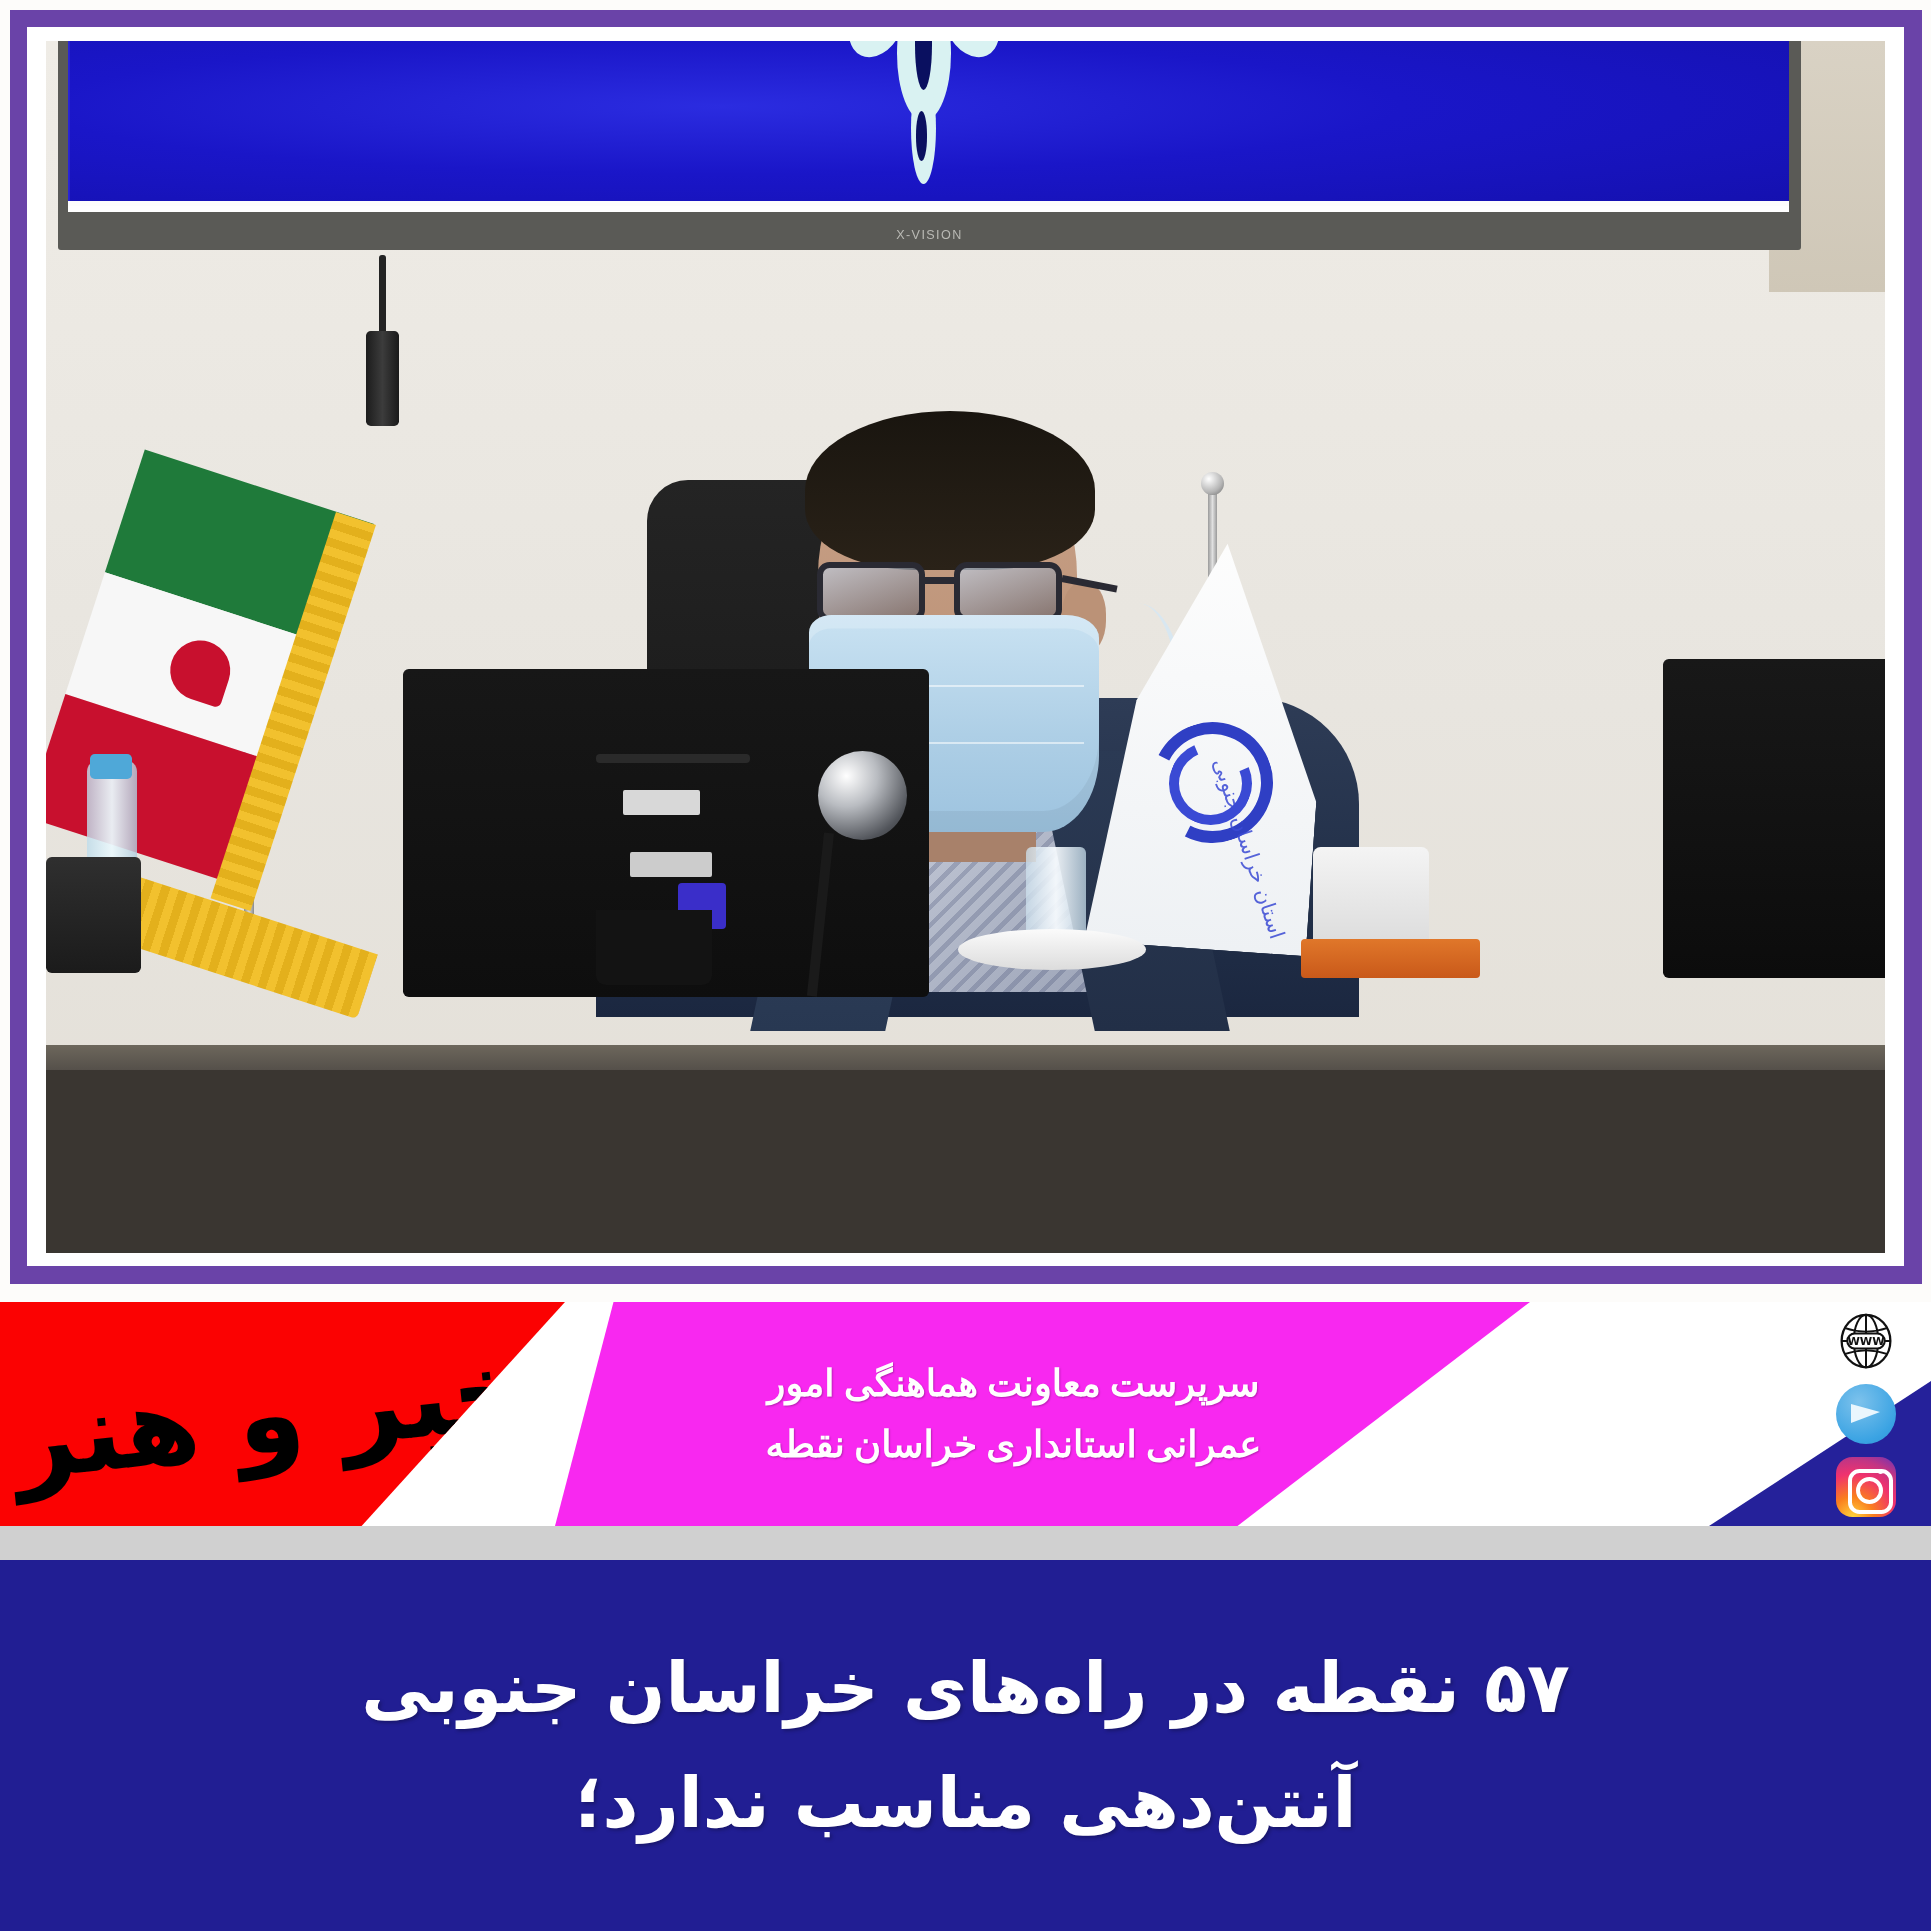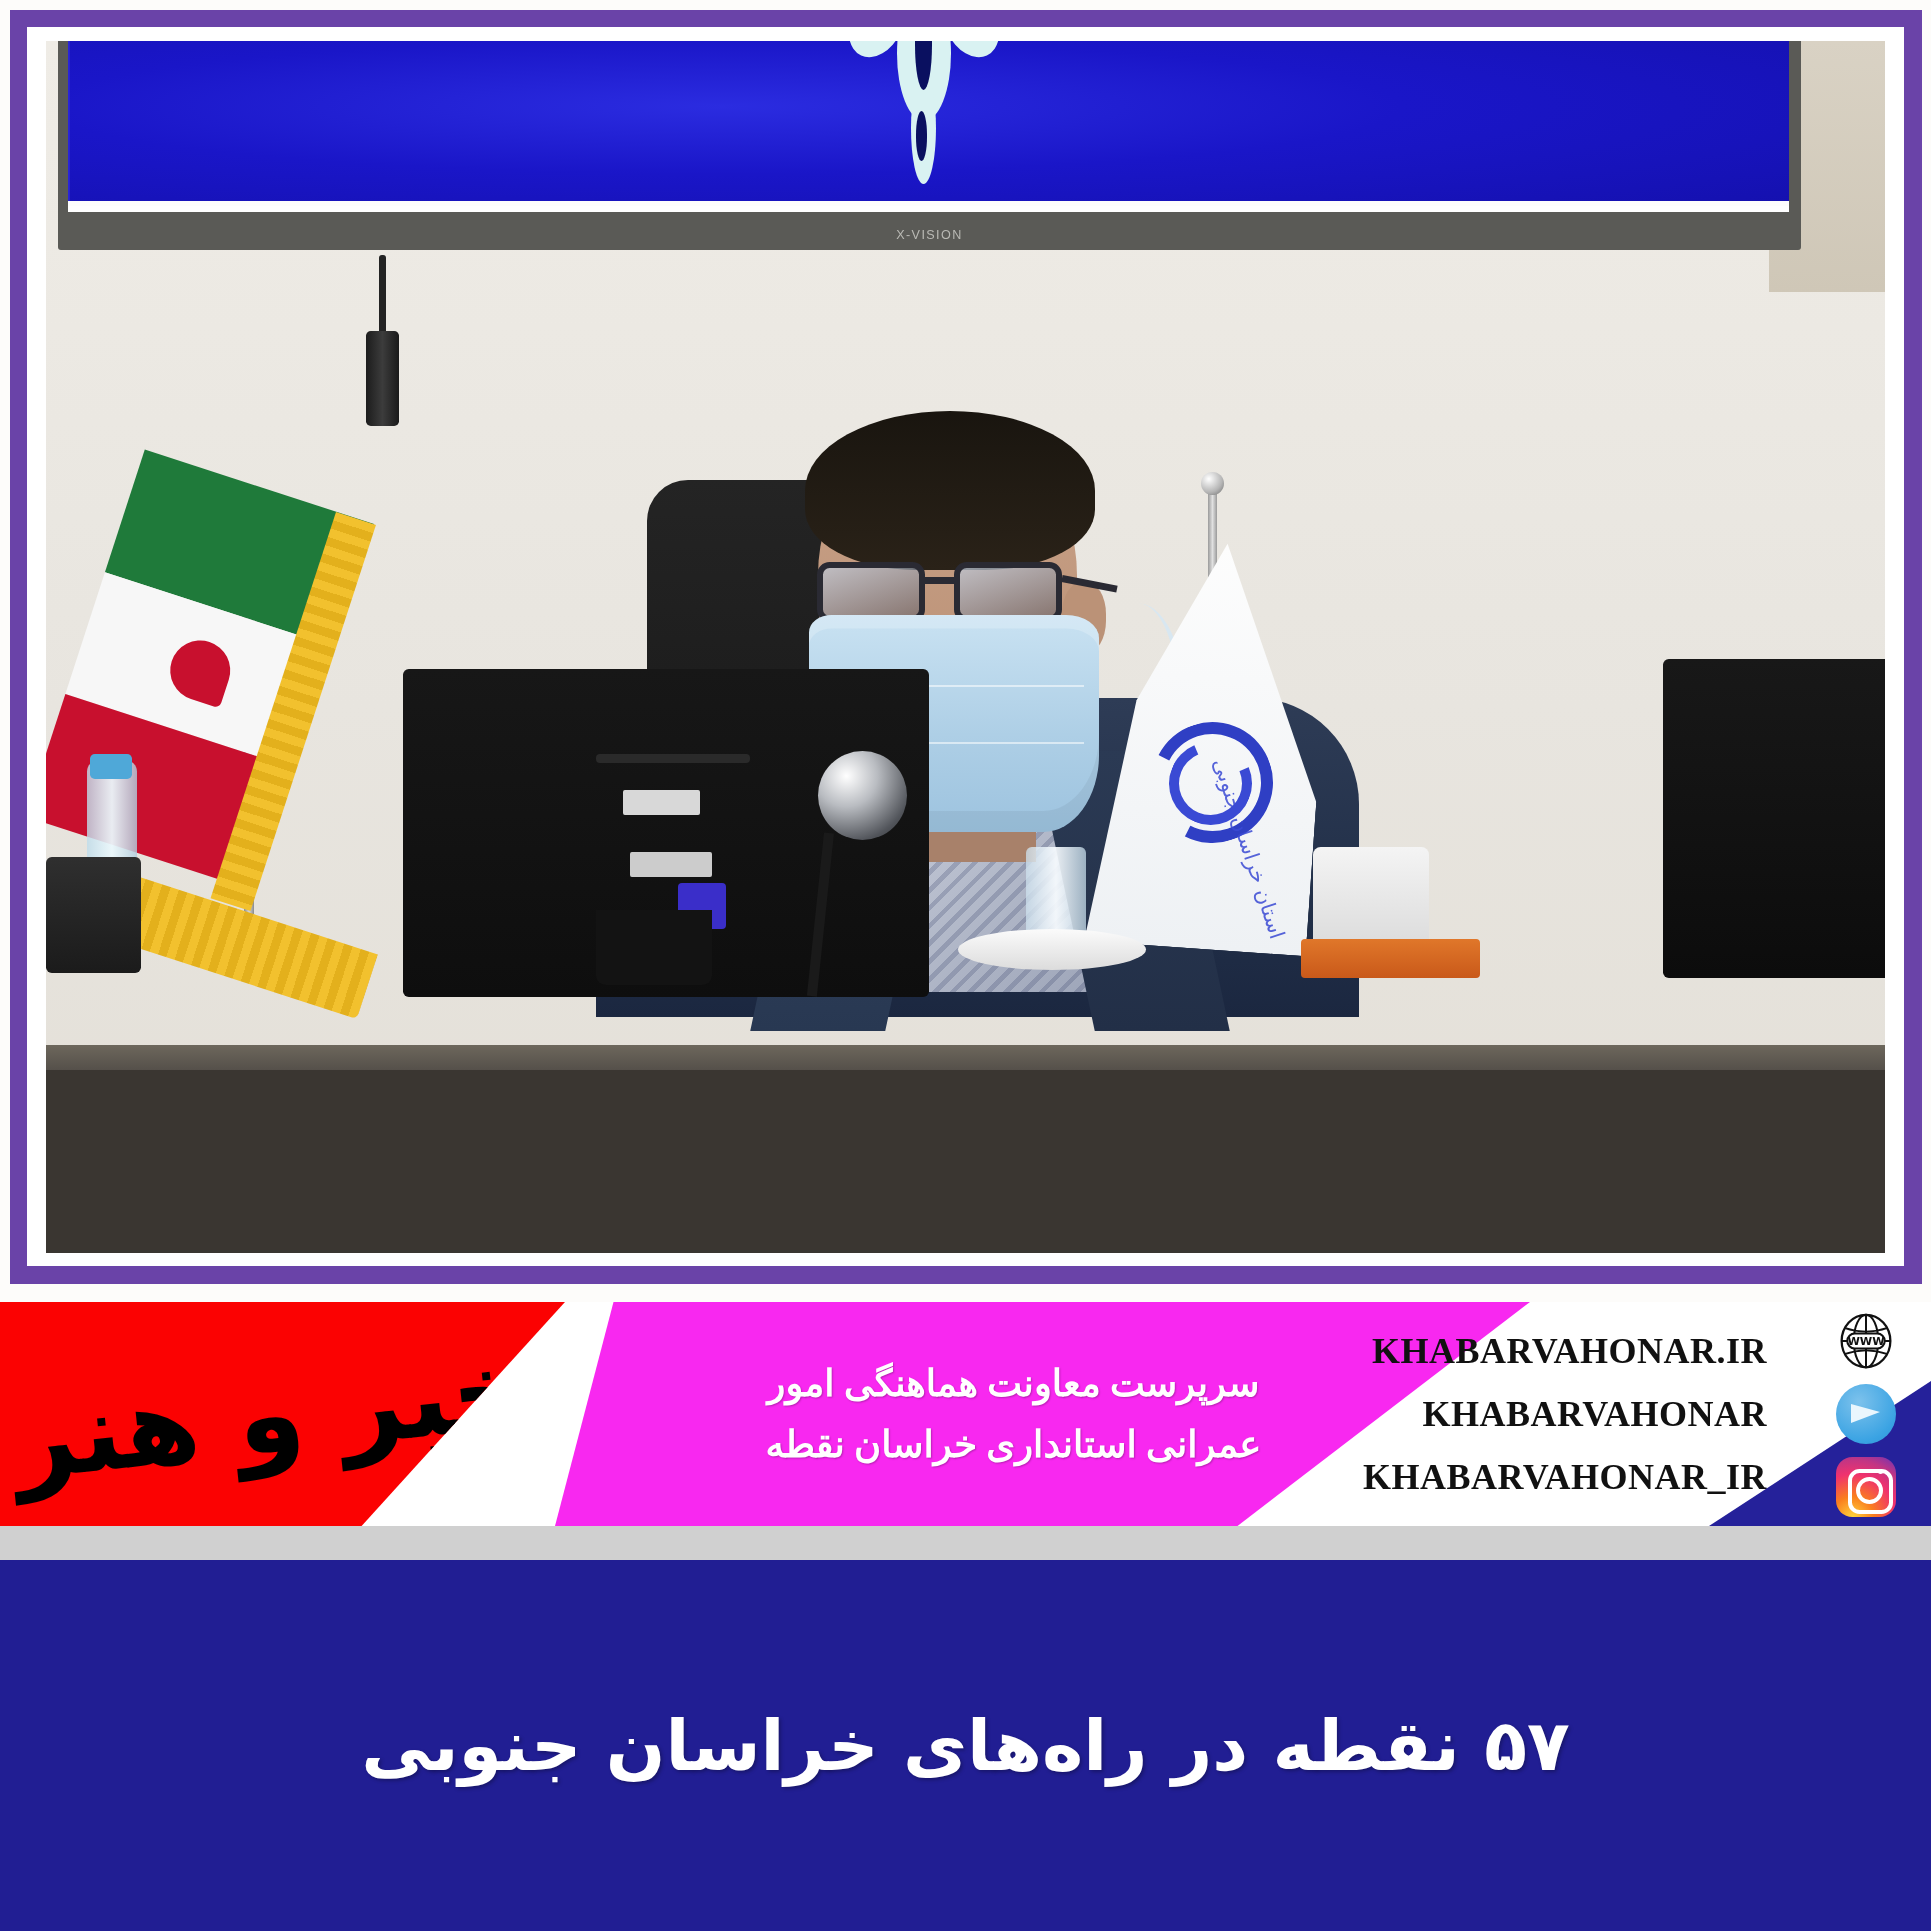--- a/index.html
+++ b/index.html
@@ -612,25 +612,20 @@
       <div class="red-logo">خبر و هنر</div>
     </div>
 
     <div class="magenta-block">
       <div class="mag-line">سرپرست معاونت هماهنگی امور</div>
       <div class="mag-line">عمرانی استانداری خراسان نقطه</div>
     </div>
 
     <div class="blue-corner"></div>
 
-    <div class="social-col">
-      <div class="social-text">KHABARVAHONAR.IR</div>
-      <div class="social-text">KHABARVAHONAR</div>
-      <div class="social-text">KHABARVAHONAR_IR</div>
-    </div>
 
     <div class="icon-col">
       <svg class="ic" viewBox="0 0 64 64">
         <ellipse cx="32" cy="32" rx="26" ry="28" fill="none" stroke="#111" stroke-width="2.4"></ellipse>
         <ellipse cx="32" cy="32" rx="13" ry="28" fill="none" stroke="#111" stroke-width="2.2"></ellipse>
         <line x1="6" y1="32" x2="58" y2="32" stroke="#111" stroke-width="2.2"></line>
         <path d="M9 18 Q32 26 55 18" fill="none" stroke="#111" stroke-width="2"></path>
         <path d="M9 46 Q32 38 55 46" fill="none" stroke="#111" stroke-width="2"></path>
         <line x1="32" y1="4" x2="32" y2="60" stroke="#111" stroke-width="2.2"></line>
         <rect x="12" y="24" width="40" height="16" rx="8" fill="#fff" stroke="#111" stroke-width="2.2"></rect>
@@ -641,16 +636,17 @@
           <i></i>
         </div>
     </div>
 
   </div>
 
   <div class="gray-strip"></div>
 
   <div class="headline-block">
     <div class="headline-line">۵۷ نقطه در راه‌های خراسان جنوبی</div>
+    <div class="headline-line">آنتن‌دهی مناسب ندارد؛</div>
   </div>
 
 </div>
 
 
 </body></html>

